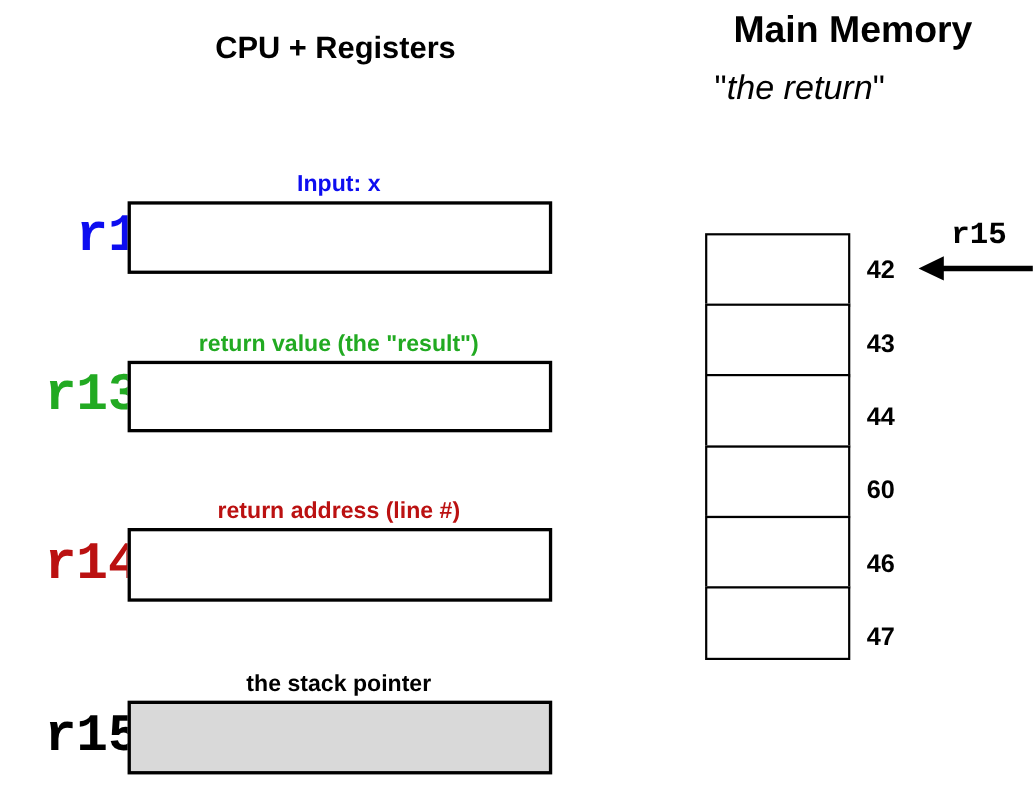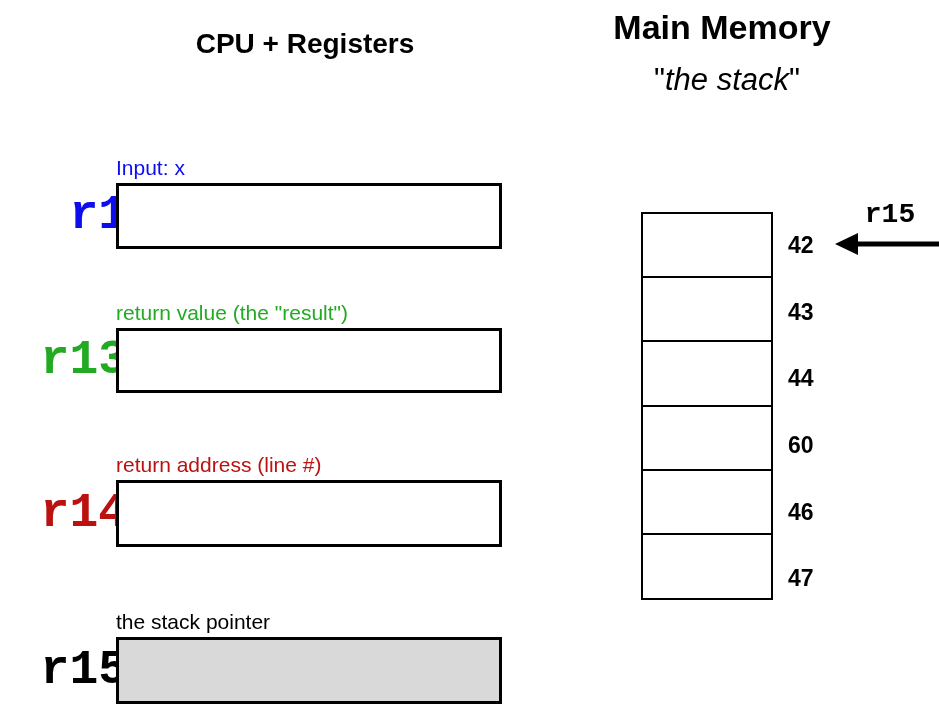--- a/index.html
+++ b/index.html
@@ -12,42 +12,42 @@
     font-family: "Liberation Sans", sans-serif;
   }
 
   
   .title-left {
     position: absolute; left: 100px; top: 28px; width: 410px;
     text-align: center; font-size: 28px; font-weight: bold; color: #000;
   }
   .title-right {
     position: absolute; left: 560px; top: 8px; width: 324px;
-    text-align: center; font-size: 34px; font-weight: bold; color: #000;
+    text-align: right; font-size: 34px; font-weight: bold; color: #000;
   }
   .subtitle {
     position: absolute; left: 560px; top: 62px; width: 334px;
     text-align: center; font-size: 31px; color: #000;
   }
   .subtitle .it { font-style: italic; }
 
   
   .reg-name {
     position: absolute; left: 0; width: 106px; text-align: right;
     font-family: "Liberation Mono", monospace;
     font-weight: bold; font-size: 48px; line-height: 48px; padding-left: 21px;
   }
   .reg-name-0 { top: 191px; color: var(--blue); }
   .reg-name-1 { top: 336px; color: var(--green); }
   .reg-name-2 { top: 489px; color: var(--red); }
   .reg-name-3 { top: 646px; color: var(--black); }
 
   .reg-label {
-    position: absolute; left: 116px; width: 384px; text-align: left;
-    font-size: 21px; font-weight: normal; line-height: 24px;
+    position: absolute; left: 116px; width: 384px; text-align: center;
+    font-size: 21px; font-weight: bold; line-height: 24px;
   }
   .reg-label-0 { top: 156px; color: var(--blue); }
   .reg-label-1 { top: 301px; color: var(--green); }
   .reg-label-2 { top: 453px; color: var(--red); }
   .reg-label-3 { top: 610px; color: var(--black); }
 
   .reg-box {
     position: absolute; left: 116px; width: 386px;
     border: 3px solid var(--border); box-sizing: border-box;
     background: #ffffff;
@@ -86,21 +86,21 @@
   }
   .ptr-arrow { position: absolute; left: 835px; top: 230px; }
 </style>
 </head>
 <body>
 
 <div id="slide">
 
   <div class="title-left">CPU + Registers</div>
   <div class="title-right">Main Memory</div>
-  <div class="subtitle"><span>"</span><span class="it">the stack</span><span>"</span></div>
+  <div class="subtitle"><span>"</span><span class="it">the return</span><span>"</span></div>
 
   <div class="reg-name reg-name-0">r1</div>
   <div class="reg-name reg-name-1">r13</div>
   <div class="reg-name reg-name-2">r14</div>
   <div class="reg-name reg-name-3">r15</div>
 
   <div class="reg-label reg-label-0">Input: x</div>
   <div class="reg-label reg-label-1">return value (the "result")</div>
   <div class="reg-label reg-label-3">the stack pointer</div>
   <div class="reg-label reg-label-2">return address (line #)</div>

